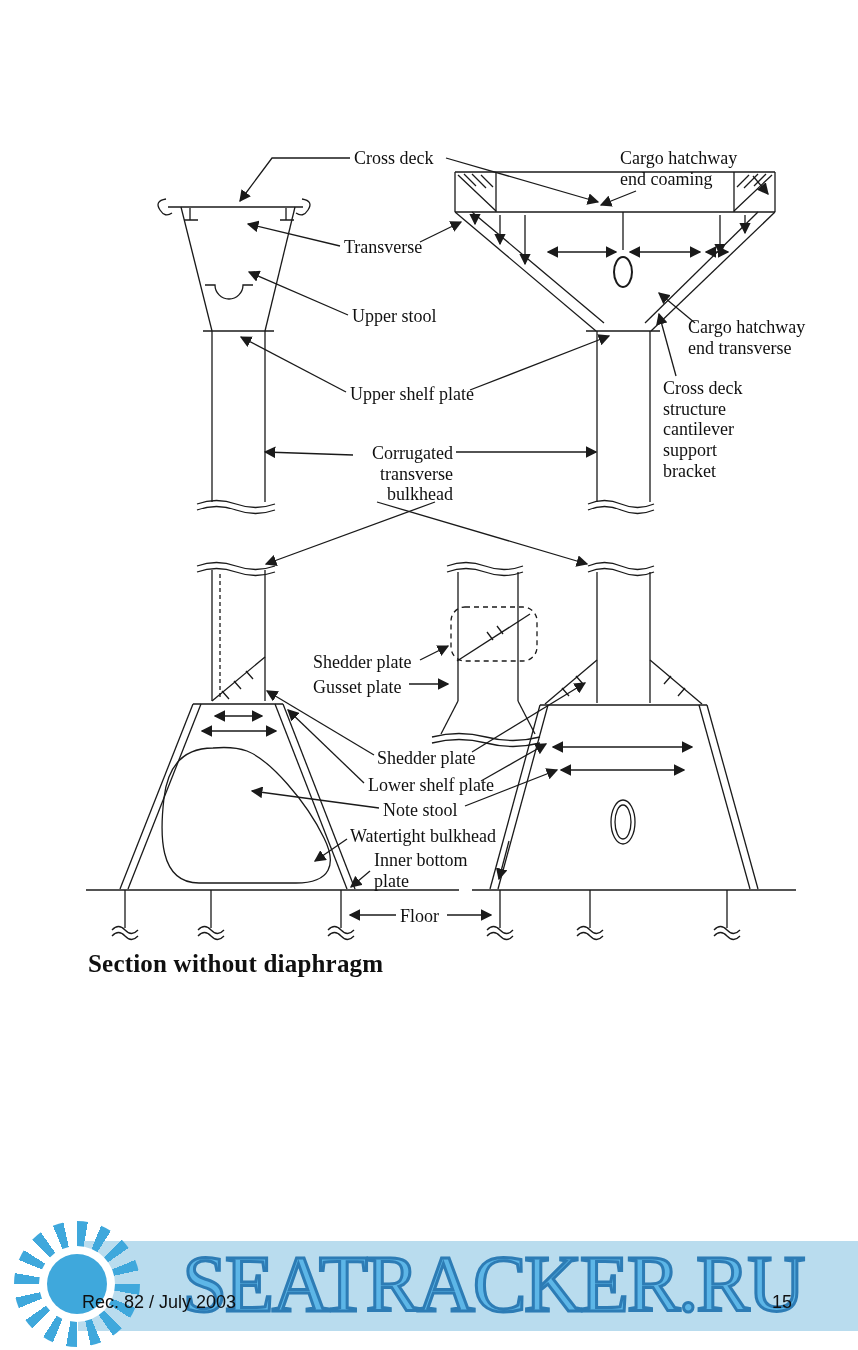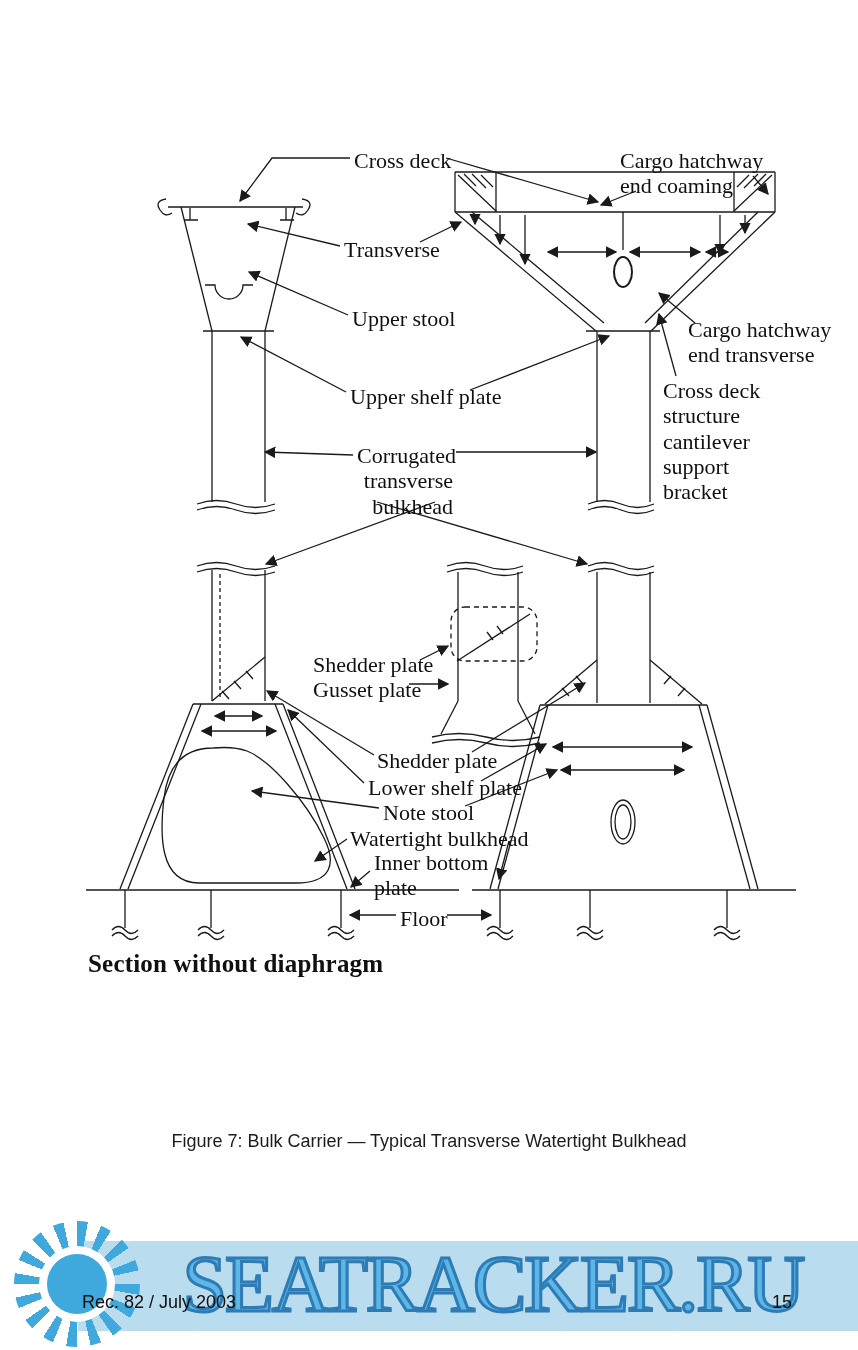--- a/index.html
+++ b/index.html
@@ -1,18 +1,18 @@
 <!DOCTYPE html>
 <html><head>
 <meta charset="utf-8">
 <style>
   *{box-sizing:border-box;margin:0;padding:0}
   html,body{background:#fff}
   .page{position:relative;width:858px;height:1350px;background:#fff;overflow:hidden;font-family:"Liberation Serif",serif;color:#111}
-  .lbl{position:absolute;font-family:"Liberation Serif",serif;font-size:22px;color:#101010;white-space:pre-line;line-height:1.15;z-index:4}
+  .lbl{position:absolute;font-family:"Liberation Serif",serif;font-size:18px;color:#101010;white-space:pre-line;line-height:1.15;z-index:4}
   .lbl.center{text-align:right}
   .lbl.small{font-size:14px;line-height:1.26}
   .lbl.title{font-size:25px;font-weight:bold;letter-spacing:.2px}
   .caption{position:absolute;left:0;width:858px;text-align:center;font-family:"Liberation Sans",sans-serif;font-size:18px;color:#1c1c1c;z-index:4}
   svg.diagram{position:absolute;left:0;top:0;z-index:2;pointer-events:none}
   svg.diagram *{vector-effect:non-scaling-stroke}
   .wm-band{position:absolute;background:#b9dcee;z-index:1}
   .sun{position:absolute;border-radius:50%;z-index:2}
   .wm-text{position:absolute;font-family:"Liberation Serif",serif;font-weight:normal;color:#5db6e7;-webkit-text-stroke:3px #2d7cb5;letter-spacing:-2px;white-space:nowrap;z-index:3}
   .footer{position:absolute;font-family:Liberation Sans, sans-serif;font-size:18px;color:#101010;z-index:5}
@@ -197,21 +197,20 @@
   <div class="lbl" style="left:313px;top:677px">Gusset plate</div>
   <div class="lbl" style="left:377px;top:748px">Shedder plate</div>
   <div class="lbl" style="left:368px;top:775px">Lower shelf plate</div>
   <div class="lbl" style="left:383px;top:800px">Note stool</div>
   <div class="lbl" style="left:350px;top:826px">Watertight bulkhead</div>
   <div class="lbl" style="left:374px;top:850px">Inner bottom
 plate</div>
   <div class="lbl" style="left:400px;top:906px">Floor</div>
   <div class="lbl title" style="left:88px;top:950px">Section without diaphragm</div>
 
-  <div class="caption" style="top:1131px">Figure 7: Bulk Carrier — Typical Transverse Watertight Bulkhead</div>
 
   <div class="wm-band" style="left:78px;top:1241px;width:780px;height:90px"></div>
   <div class="sun" style="left:14px;top:1221px;width:126px;height:126px;background:repeating-conic-gradient(#3fa8dc 0deg 10deg, rgba(255,255,255,0) 10deg 22.5deg)"></div>
   <div class="sun" style="left:39px;top:1246px;width:76px;height:76px;background:#fff"></div>
   <div class="sun" style="left:47px;top:1254px;width:60px;height:60px;background:#3fa8dc"></div>
   <div class="wm-text" style="left:132px;top:1240px;width:722px;text-align:center;font-size:80px;line-height:88px">SEATRACKER.RU</div>
   <div class="footer" style="left:82px;top:1292px">Rec. 82 / July 2003</div>
   <div class="footer" style="left:772px;top:1292px">15</div>
 
 </div>

